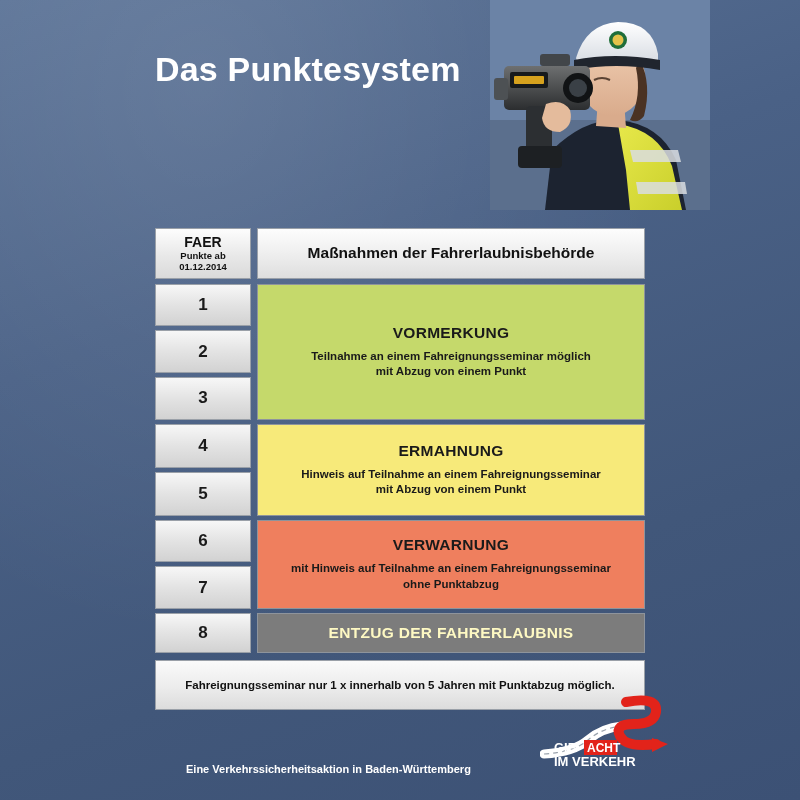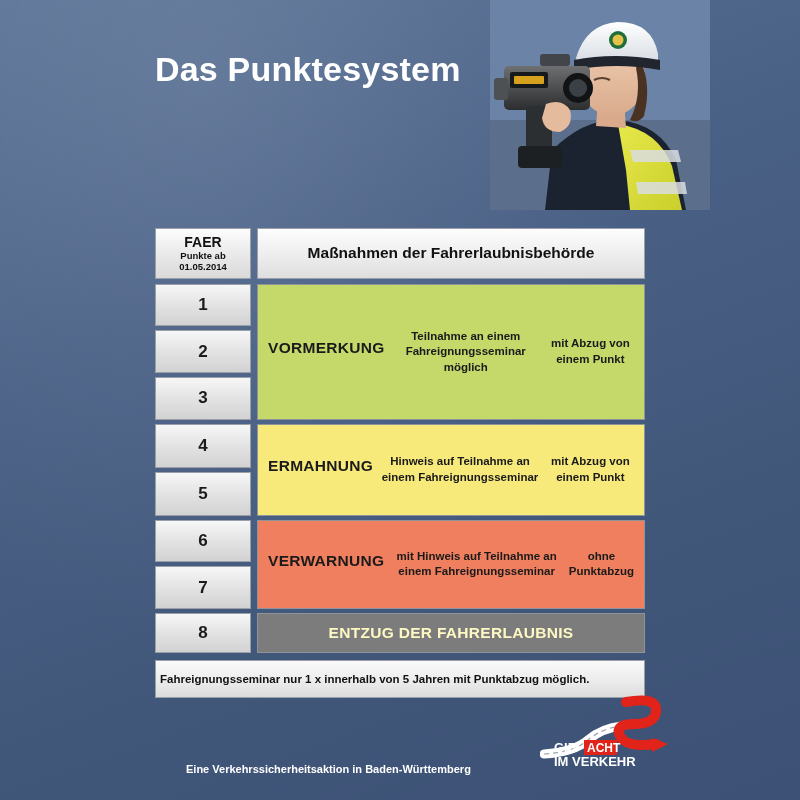--- a/index.html
+++ b/index.html
@@ -90,20 +90,21 @@
     justify-content: center;
     flex: 1 1 auto;
     margin-bottom: 4px;
   }
   .pts-cell:last-child { margin-bottom: 0; }
 
   .desc-cell {
     flex: 1 1 auto;
     border: 1px solid #8e949c;
     display: flex;
+    flex-direction: column;
     align-items: center;
     justify-content: center;
     text-align: center;
     padding: 17px 10px;
     box-sizing: border-box;
     color: #1a1a1a;
   }
   .desc-head {
     font-size: 15.5px;
     font-weight: bold;
@@ -143,25 +144,25 @@
     justify-content: center;
     font-size: 15.5px;
     font-weight: bold;
     color: #111;
   }
 
   .footnote {
     margin-top: 7px;
     background: linear-gradient(to bottom, #fafafa 0%, #ececec 55%, #dcdcdc 100%);
     border: 1px solid #9aa0a8;
-    text-align: left;
+    text-align: center;
     font-size: 11.5px;
     font-weight: bold;
     color: #111;
-    padding: 12px 4px;
+    padding: 18px 4px;
     box-sizing: border-box;
   }
 
   .credit {
     position: absolute;
     left: 155px;
     bottom: 25px;
     color: #ffffff;
     font-size: 11px;
     font-weight: bold;
@@ -252,21 +253,21 @@
   </div>
 
   <div class="title">Das Punktesystem</div>
 
   <div class="table">
 
     <div class="row header-row">
       <div class="header-pts">
         <div class="header-pts-title">FAER</div>
         <div class="header-pts-sub">Punkte ab</div>
-        <div class="header-pts-sub">01.05.2014</div>
+        <div class="header-pts-sub">01.12.2014</div>
       </div>
       <div class="header-desc">Maßnahmen der Fahrerlaubnisbehörde</div>
     </div>
 
     <div class="row" style="height:136px;">
       <div class="pts-col">
         <div class="pts-cell">1</div>
         <div class="pts-cell">2</div>
         <div class="pts-cell">3</div>
       </div>

